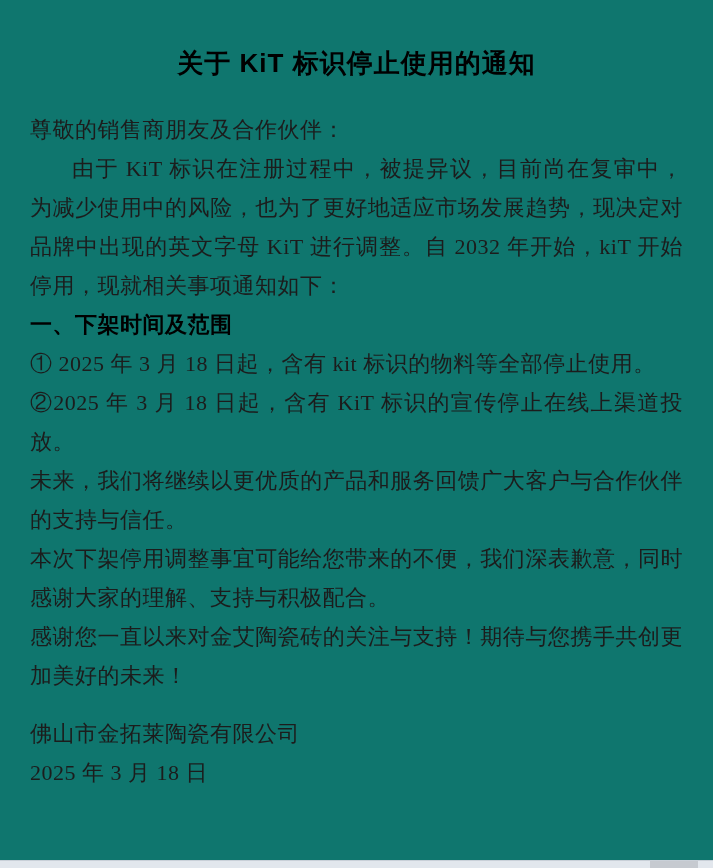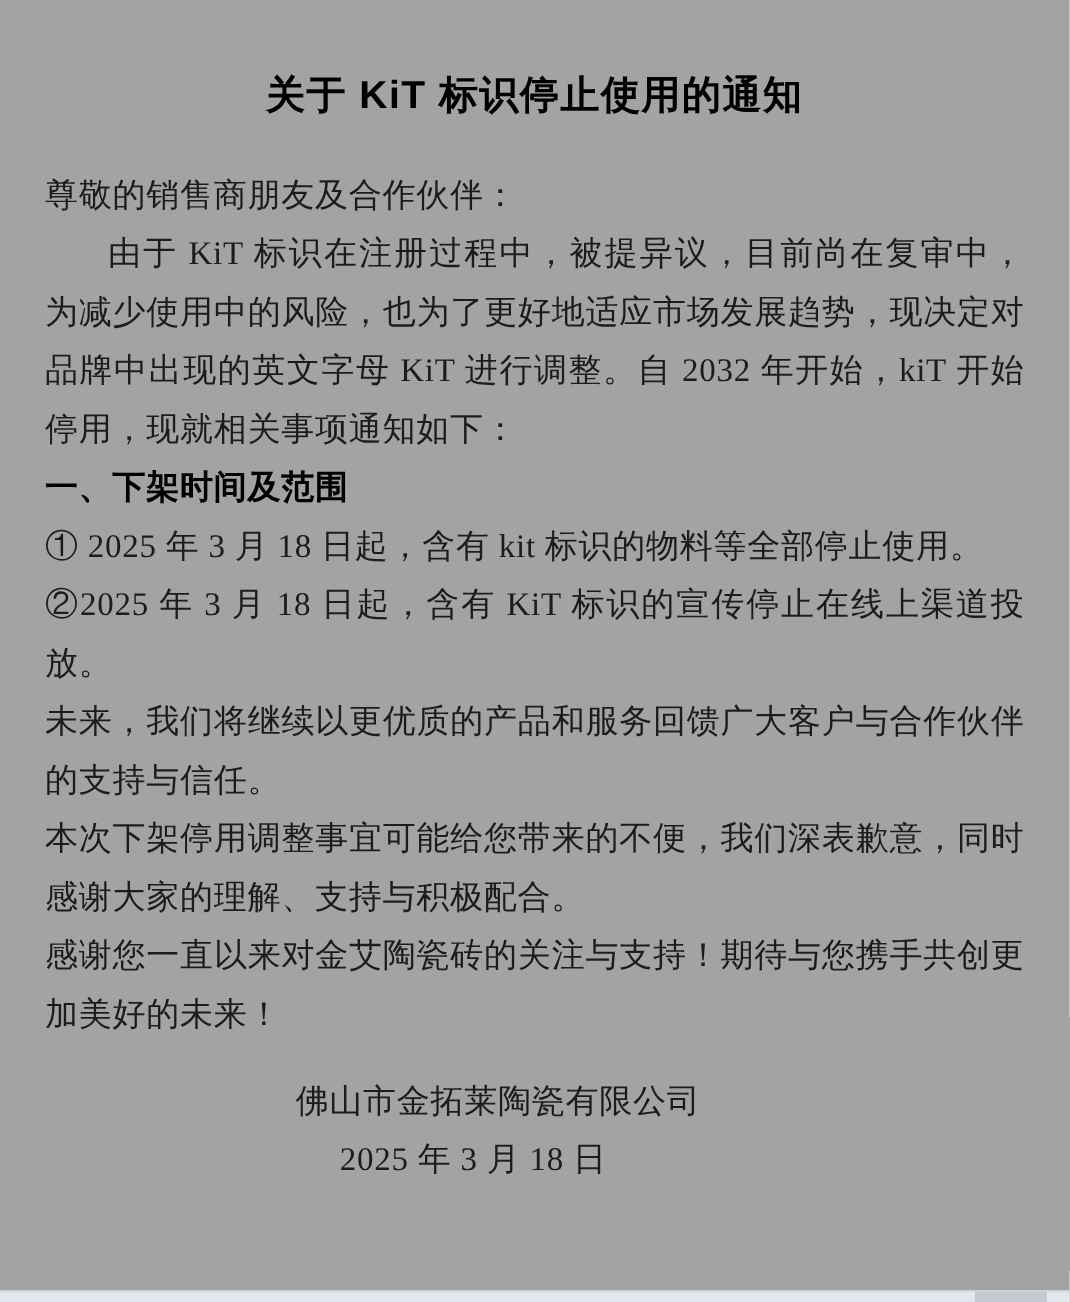--- a/index.html
+++ b/index.html
@@ -11,21 +11,21 @@
     width: 713px;
     height: 868px;
     position: relative;
     overflow: hidden;
     font-family: "Liberation Serif", "DejaVu Serif", serif;
     color: #1c1c1c;
   }
   .doc-page {
     position: absolute;
     inset: 0;
-    background: #a3a3a3;
+    background: #0f766e;
   }
   .doc-title {
     margin: 42px 30px 0 30px;
     text-align: center;
     font-family: "Liberation Sans", "DejaVu Sans", sans-serif;
     font-weight: 700;
     font-size: 26px;
     line-height: 42px;
     letter-spacing: 1px;
     color: #000000;
@@ -44,21 +44,21 @@
     text-indent: 42px;
   }
   .section-heading {
     font-family: Liberation Sans, sans-serif;
     font-weight: 700;
     color: #000000;
     text-align: left;
   }
   .signature-block {
     margin-top: 19px;
-    text-align: center;
+    text-align: left;
   }
   .signature-company {
     padding-right: 49px;
   }
   .signature-date {
     padding-right: 82px;
   }
   .h-scrollbar {
     position: absolute;
     left: 0;

